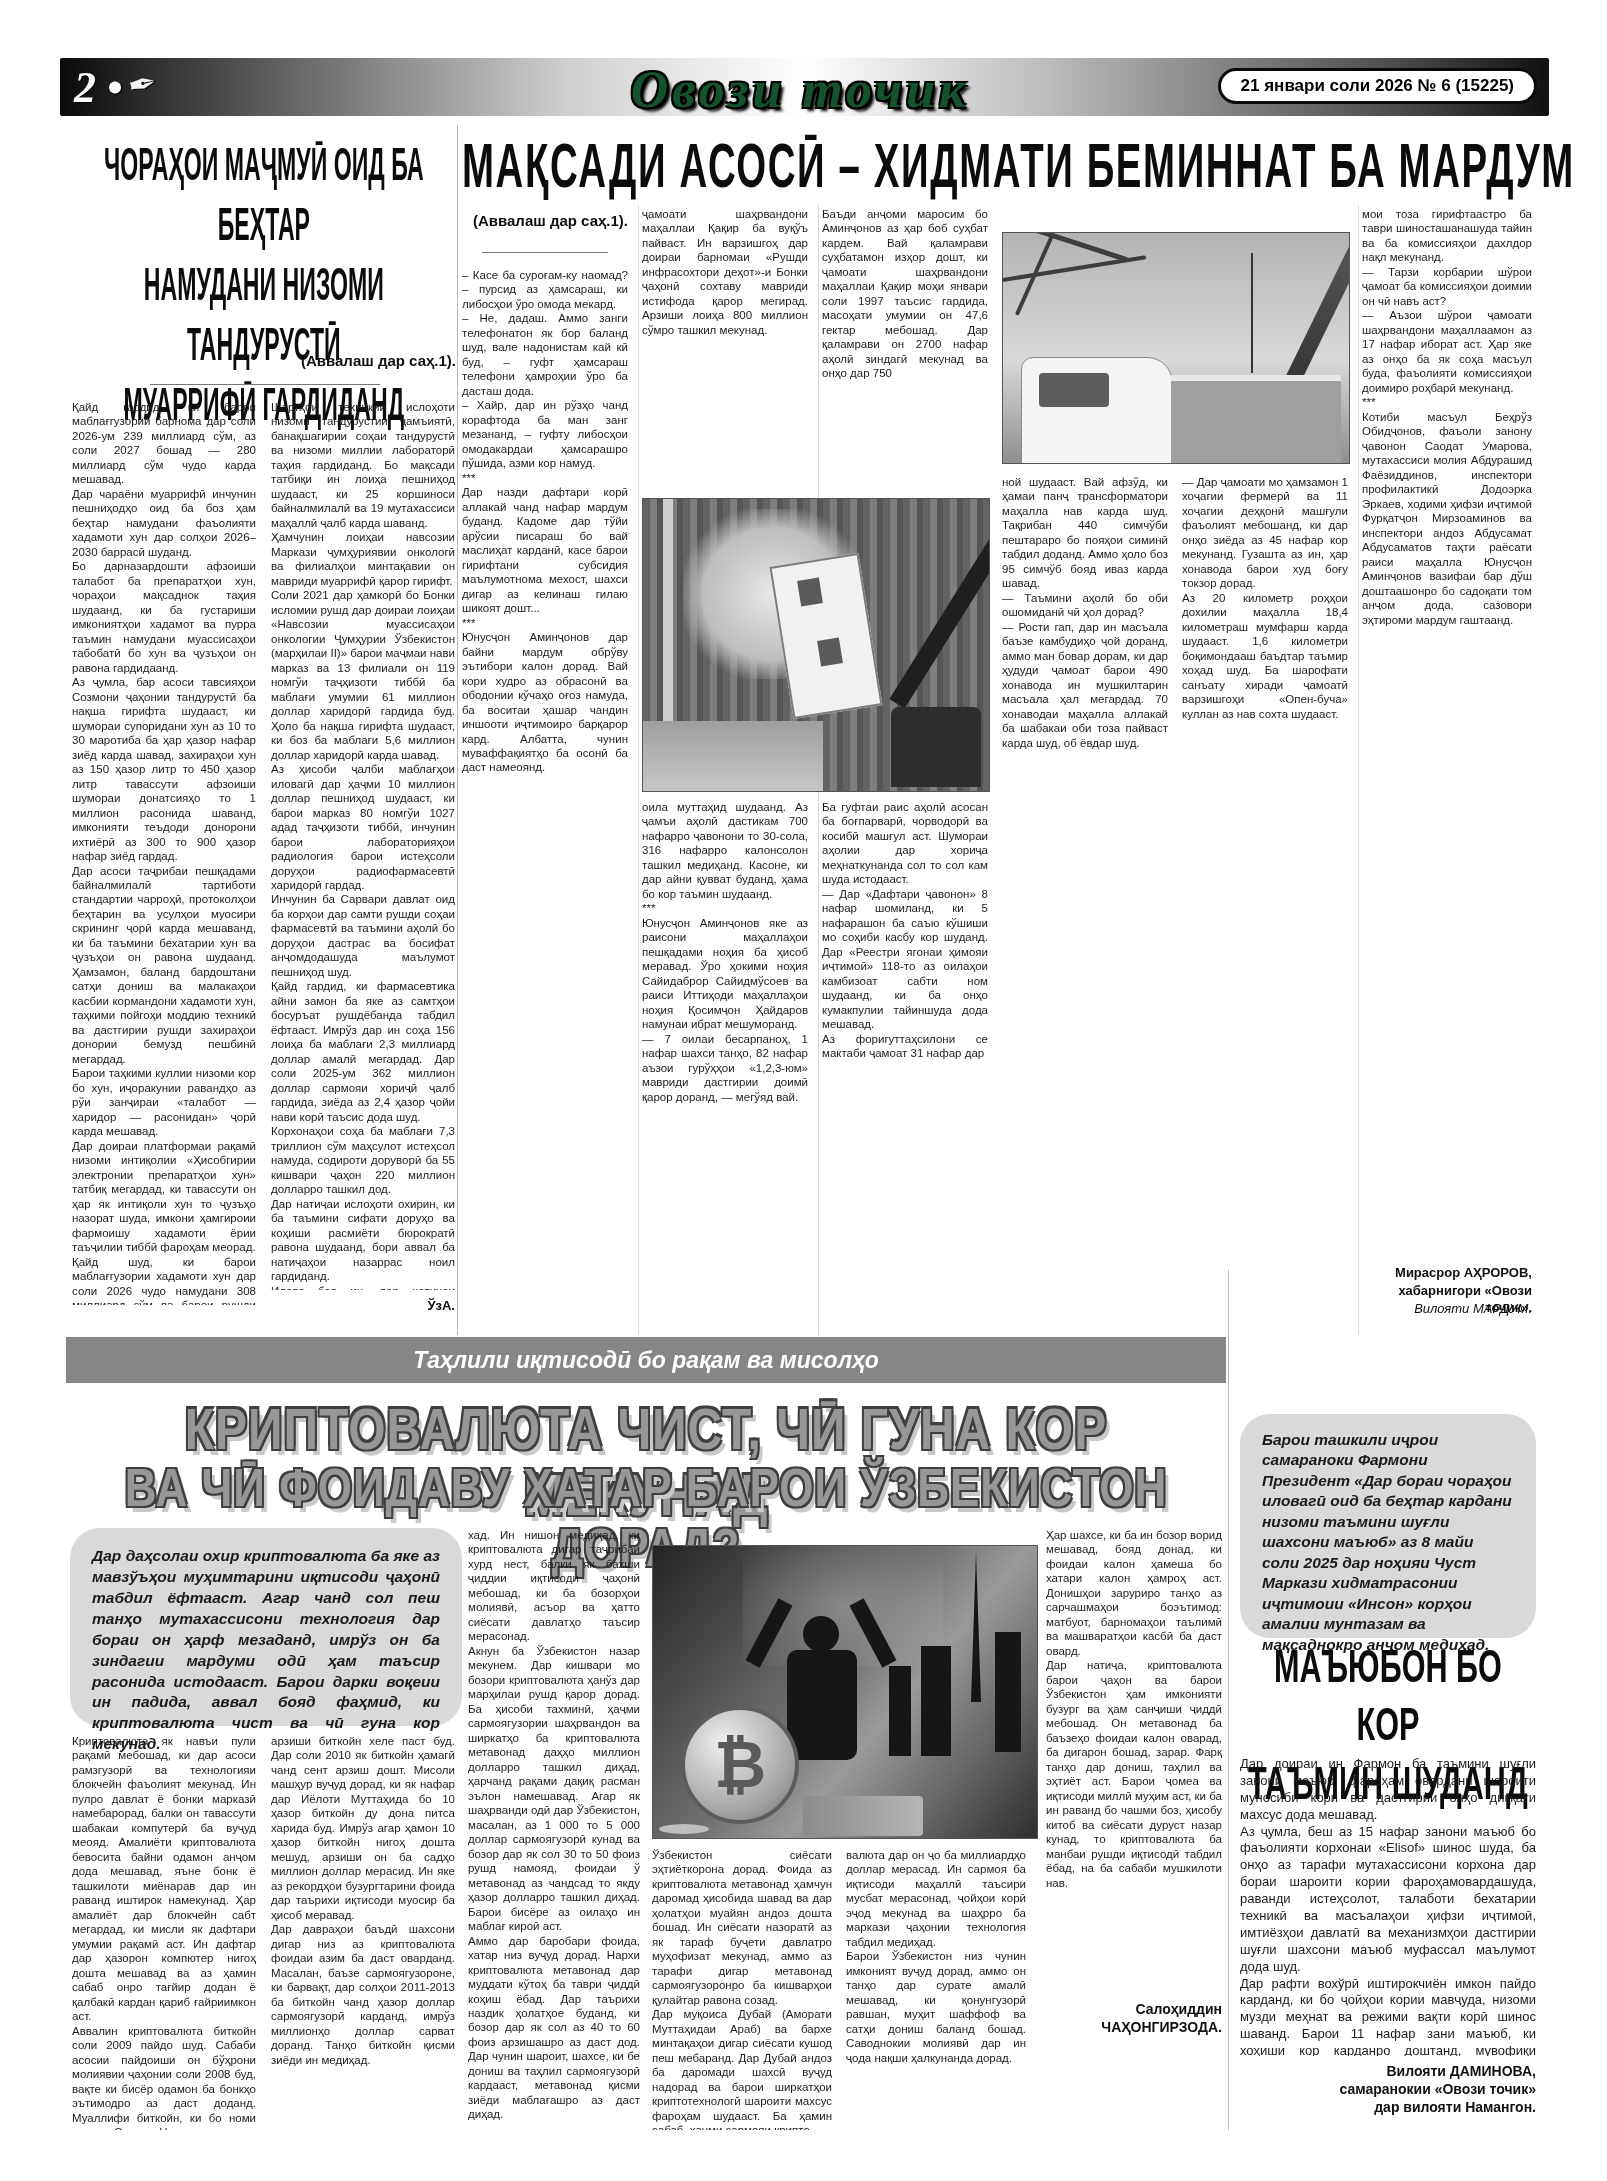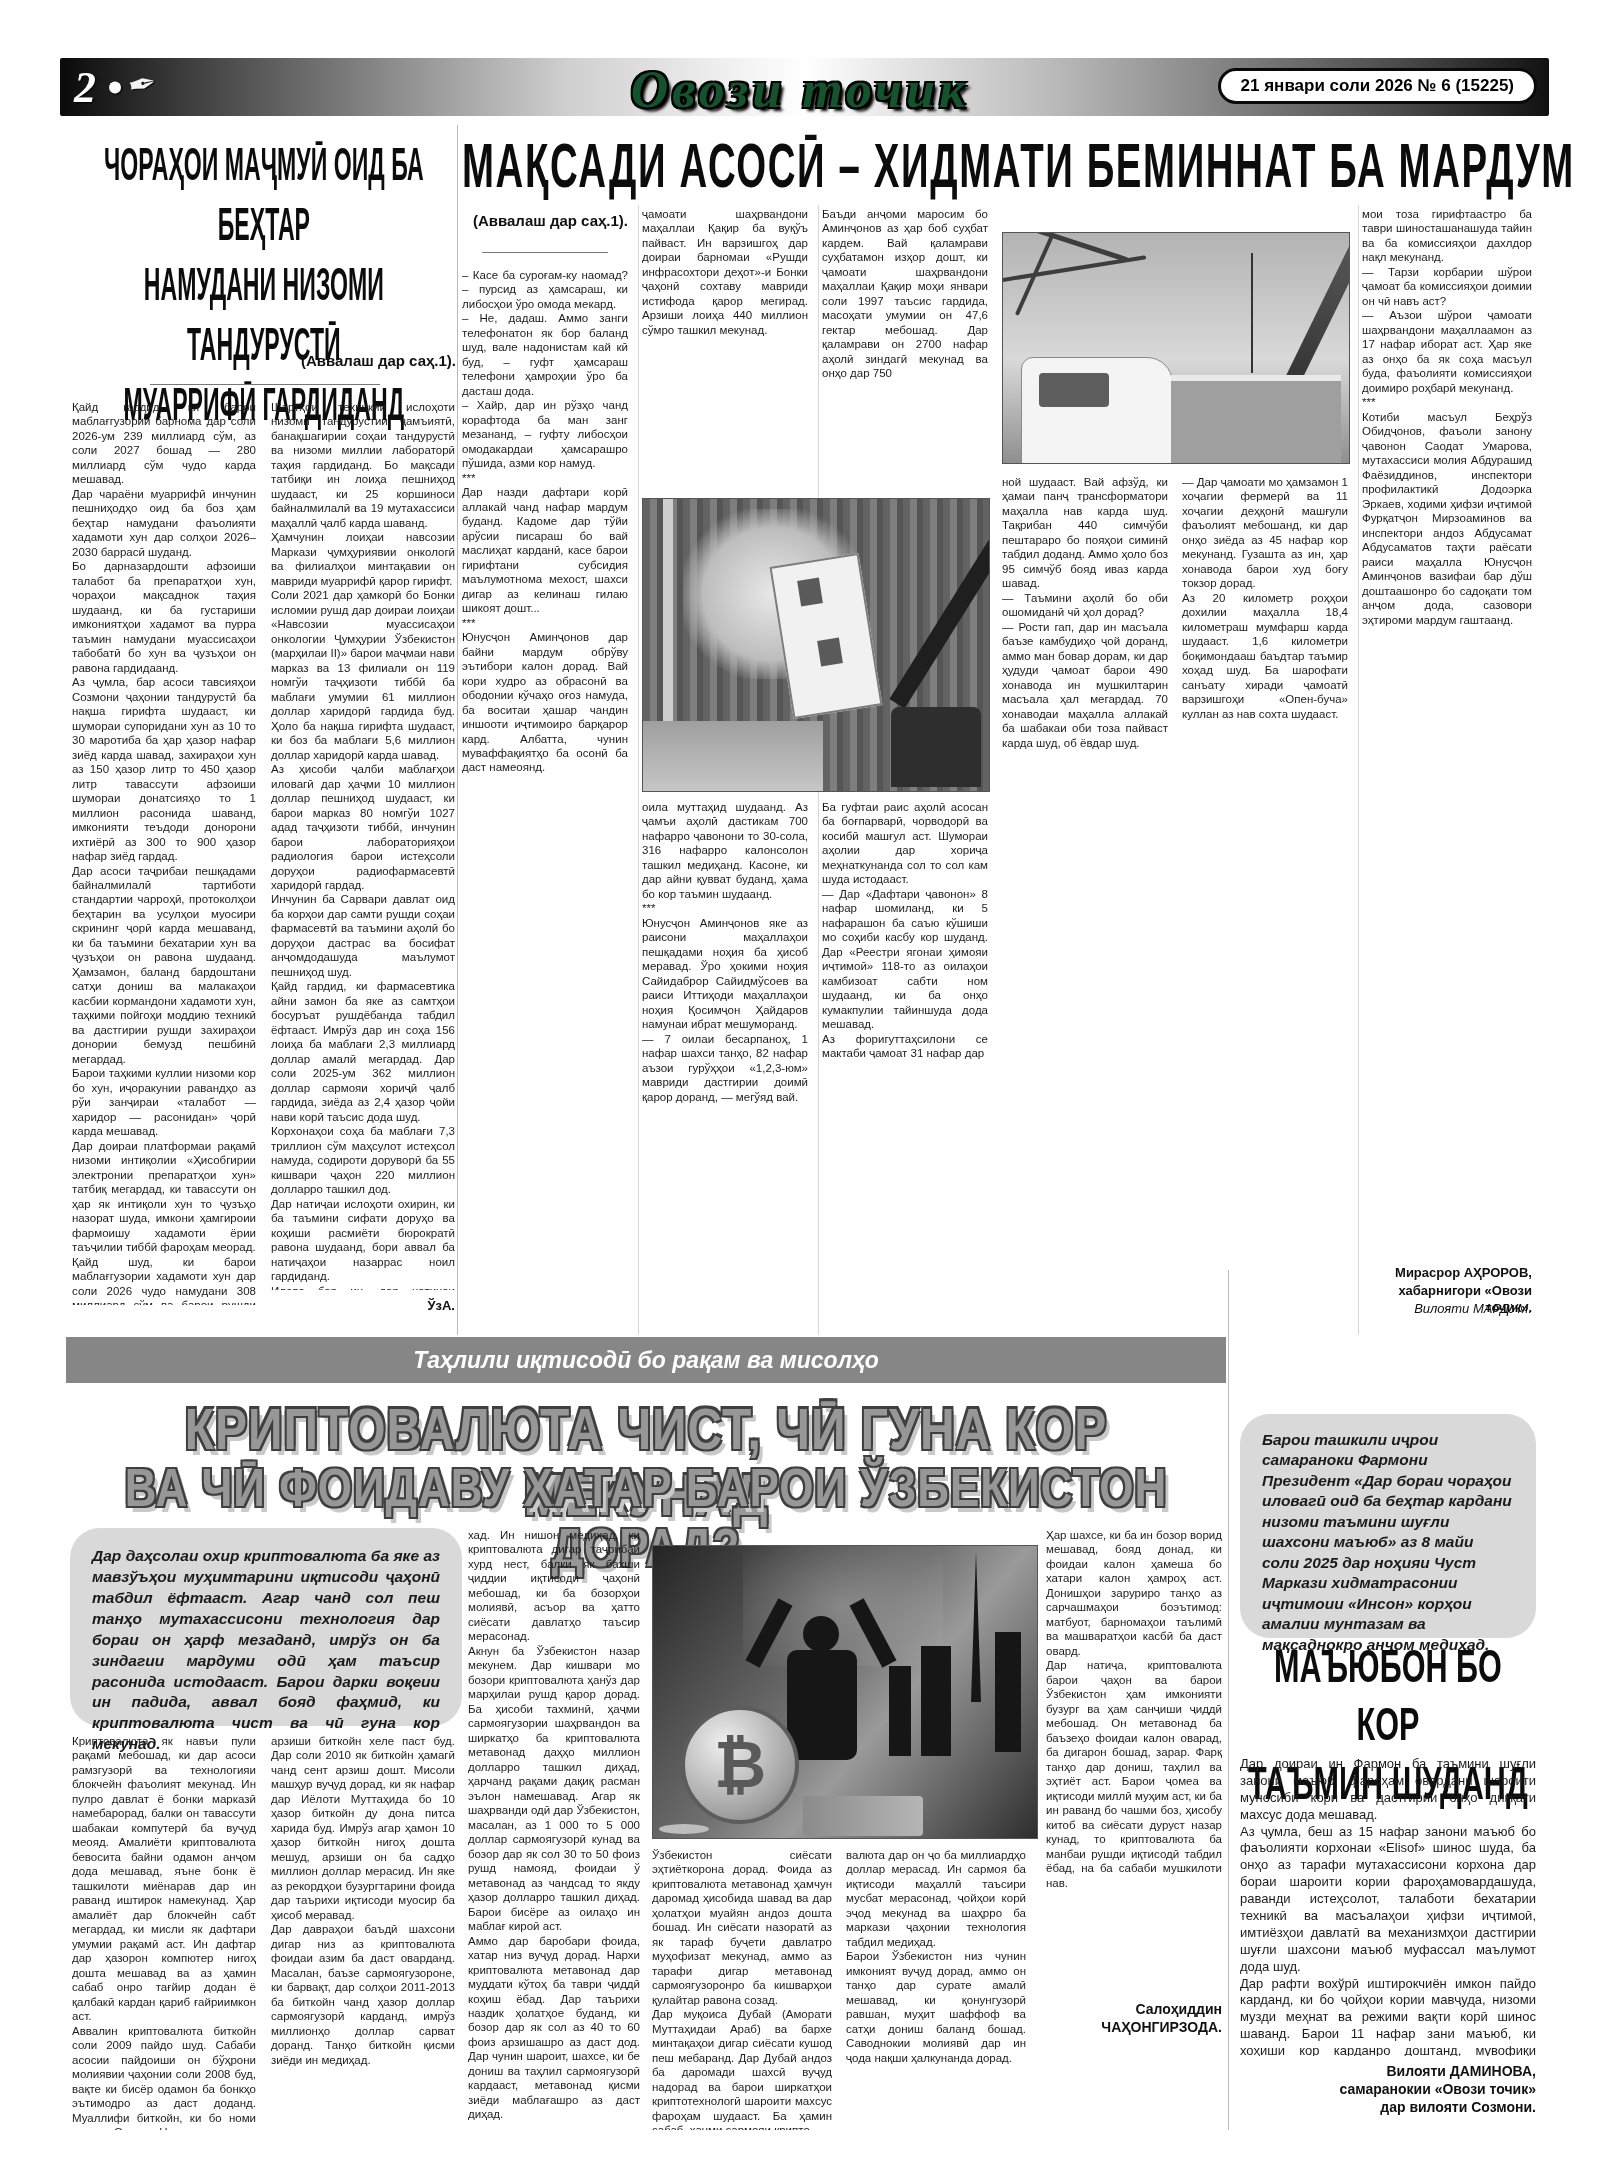--- a/index.html
+++ b/index.html
@@ -94,21 +94,21 @@
   <div class="abs contnote" style="left:462px;top:212px;width:166px">(Аввалаш дар саҳ.1).</div>
   <div class="abs hrule" style="left:482px;top:252px;width:126px;background:#777"></div>
 
   <div class="abs coltext" style="left:462px;top:268px;width:166px;height:1067px">– Касе ба суроғам-ку наомад? – пурсид аз ҳамсараш, ки либосҳои ўро омода мекард.
 – Не, дадаш. Аммо занги телефонатон як бор баланд шуд, вале надонистам кай кӣ буд, – гуфт ҳамсараш телефони ҳамроҳии ўро ба дасташ дода.
 – Хайр, дар ин рўзҳо чанд корафтода ба ман занг мезананд, – гуфту либосҳои омодакардаи ҳамсарашро пўшида, азми кор намуд.
 ***
 Дар назди дафтари корӣ аллакай чанд нафар мардум буданд. Кадоме дар тўйи арўсии писараш бо вай маслиҳат карданӣ, касе барои гирифтани субсидия маълумотнома мехост, шахси дигар аз келинаш гилаю шикоят дошт...
 ***
 Юнусҷон Аминҷонов дар байни мардум обрўву эътибори калон дорад. Вай кори худро аз обрасонӣ ва ободонии кўчаҳо оғоз намуда, ба воситаи ҳашар чандин иншооти иҷтимоиро барқарор кард. Албатта, чунин муваффақиятҳо ба осонӣ ба даст намеоянд.</div>
-  <div class="abs coltext" style="left:642px;top:207px;width:166px;height:286px">ҷамоати шаҳрвандони маҳаллаи Қақир ба вуқўъ пайваст. Ин варзишгоҳ дар доираи барномаи «Рушди инфрасохтори деҳот»-и Бонки ҷаҳонӣ сохтаву мавриди истифода қарор мегирад. Арзиши лоиҳа 440 миллион сўмро ташкил мекунад.</div>
+  <div class="abs coltext" style="left:642px;top:207px;width:166px;height:286px">ҷамоати шаҳрвандони маҳаллаи Қақир ба вуқўъ пайваст. Ин варзишгоҳ дар доираи барномаи «Рушди инфрасохтори деҳот»-и Бонки ҷаҳонӣ сохтаву мавриди истифода қарор мегирад. Арзиши лоиҳа 800 миллион сўмро ташкил мекунад.</div>
   <div class="abs coltext" style="left:642px;top:800px;width:166px;height:535px">оила муттаҳид шудаанд. Аз ҷамъи аҳолӣ дастикам 700 нафарро ҷавонони то 30-сола, 316 нафарро калонсолон ташкил медиҳанд. Касоне, ки дар айни қувват буданд, ҳама бо кор таъмин шудаанд.
 ***
 Юнусҷон Аминҷонов яке аз раисони маҳаллаҳои пешқадами ноҳия ба ҳисоб меравад. Ўро ҳокими ноҳия Сайидаброр Сайидмўсоев ва раиси Иттиҳоди маҳаллаҳои ноҳия Қосимҷон Ҳайдаров намунаи ибрат мешуморанд.
 — 7 оилаи бесарпаноҳ, 1 нафар шахси танҳо, 82 нафар аъзои гурўҳҳои «1,2,3-юм» мавриди дастгирии доимӣ қарор доранд, — мегўяд вай.</div>
   <div class="abs coltext" style="left:822px;top:207px;width:166px;height:286px">Баъди анҷоми маросим бо Аминҷонов аз ҳар боб суҳбат кардем. Вай қаламрави суҳбатамон изҳор дошт, ки ҷамоати шаҳрвандони маҳаллаи Қақир моҳи январи соли 1997 таъсис гардида, масоҳати умумии он 47,6 гектар мебошад. Дар қаламрави он 2700 нафар аҳолӣ зиндагӣ мекунад ва онҳо дар 750</div>
   <div class="abs coltext" style="left:822px;top:800px;width:166px;height:535px">Ба гуфтаи раис аҳолӣ асосан ба боғпарварӣ, чорводорӣ ва косибӣ машғул аст. Шумораи аҳолии дар хориҷа меҳнаткунанда сол то сол кам шуда истодааст.
 — Дар «Дафтари ҷавонон» 8 нафар шомиланд, ки 5 нафарашон ба саъю кўшиши мо соҳиби касбу кор шуданд. Дар «Реестри ягонаи ҳимояи иҷтимоӣ» 118-то аз оилаҳои камбизоат сабти ном шудаанд, ки ба онҳо кумакпулии тайиншуда дода мешавад.
 Аз форигуттаҳсилони се мактаби ҷамоат 31 нафар дар</div>
   <div class="abs coltext" style="left:1002px;top:475px;width:166px;height:860px">ной шудааст. Вай афзўд, ки ҳамаи панҷ трансформатори маҳалла нав карда шуд. Тақрибан 440 симчўби пештараро бо пояҳои симинӣ табдил доданд. Аммо ҳоло боз 95 симчўб бояд иваз карда шавад.
 — Таъмини аҳолӣ бо оби ошомиданӣ чӣ ҳол дорад?
@@ -187,15 +187,15 @@
 
   <div class="abs leadbox" style="left:1240px;top:1414px;width:252px;height:192px;padding:16px 22px;font-size:15.5px;line-height:1.32;text-align:left">Барои ташкили иҷрои самараноки Фармони Президент «Дар бораи чораҳои иловагӣ оид ба беҳтар кардани низоми таъмини шуғли шахсони маъюб» аз 8 майи соли 2025 дар ноҳияи Чуст Маркази хидматрасонии иҷтимоии «Инсон» корҳои амалии мунтазам ва мақсаднокро анҷом медиҳад.</div>
   <div class="abs bigblack" style="left:1240px;top:1636px;width:348px;font-size:36px;line-height:1.25;transform:scale(0.85,1.3)">МАЪЮБОН БО КОР
 ТАЪМИН ШУДАНД</div>
   <div class="abs coltext big" style="left:1240px;top:1756px;width:296px;height:300px">Дар доираи ин Фармон ба таъмини шуғли занони маъюб, фароҳам овардани шароити муносиби корӣ ва дастгирии онҳо диққати махсус дода мешавад.
 Аз ҷумла, беш аз 15 нафар занони маъюб бо фаъолияти корхонаи «Elisof» шинос шуда, ба онҳо аз тарафи мутахассисони корхона дар бораи шароити кории фароҳамовардашуда, раванди истеҳсолот, талаботи бехатарии техникӣ ва масъалаҳои ҳифзи иҷтимоӣ, имтиёзҳои давлатӣ ва механизмҳои дастгирии шуғли шахсони маъюб муфассал маълумот дода шуд.
 Дар рафти вохўрӣ иштирокчиён имкон пайдо карданд, ки бо ҷойҳои кории мавҷуда, низоми музди меҳнат ва режими вақти корӣ шинос шаванд. Барои 11 нафар зани маъюб, ки хоҳиши кор карданро доштанд, мувофиқи тартиб ва талаботи қонунгузории амалкунанда ҳуҷҷатҳои дахлдор дода шуданд.
 Ин чораҳо барои таъмини шуғли шахсони маъюб ва мақоми онҳо дар ҷомеа ва инчунин баланд бардоштани самаранокии низоми ҳифзи иҷтимоӣ хидмат мекунад.</div>
   <div class="abs byline" style="left:1240px;top:2062px;width:296px;font-size:14px">Вилояти ДАМИНОВА,</div>
   <div class="abs byline" style="left:1240px;top:2080px;width:296px;font-size:14px">самаранокии «Овози точик»</div>
-  <div class="abs byline" style="left:1240px;top:2098px;width:296px;font-size:14px">дар вилояти Созмони.</div>
+  <div class="abs byline" style="left:1240px;top:2098px;width:296px;font-size:14px">дар вилояти Намангон.</div>
 
 </div>
 
 </body></html>

